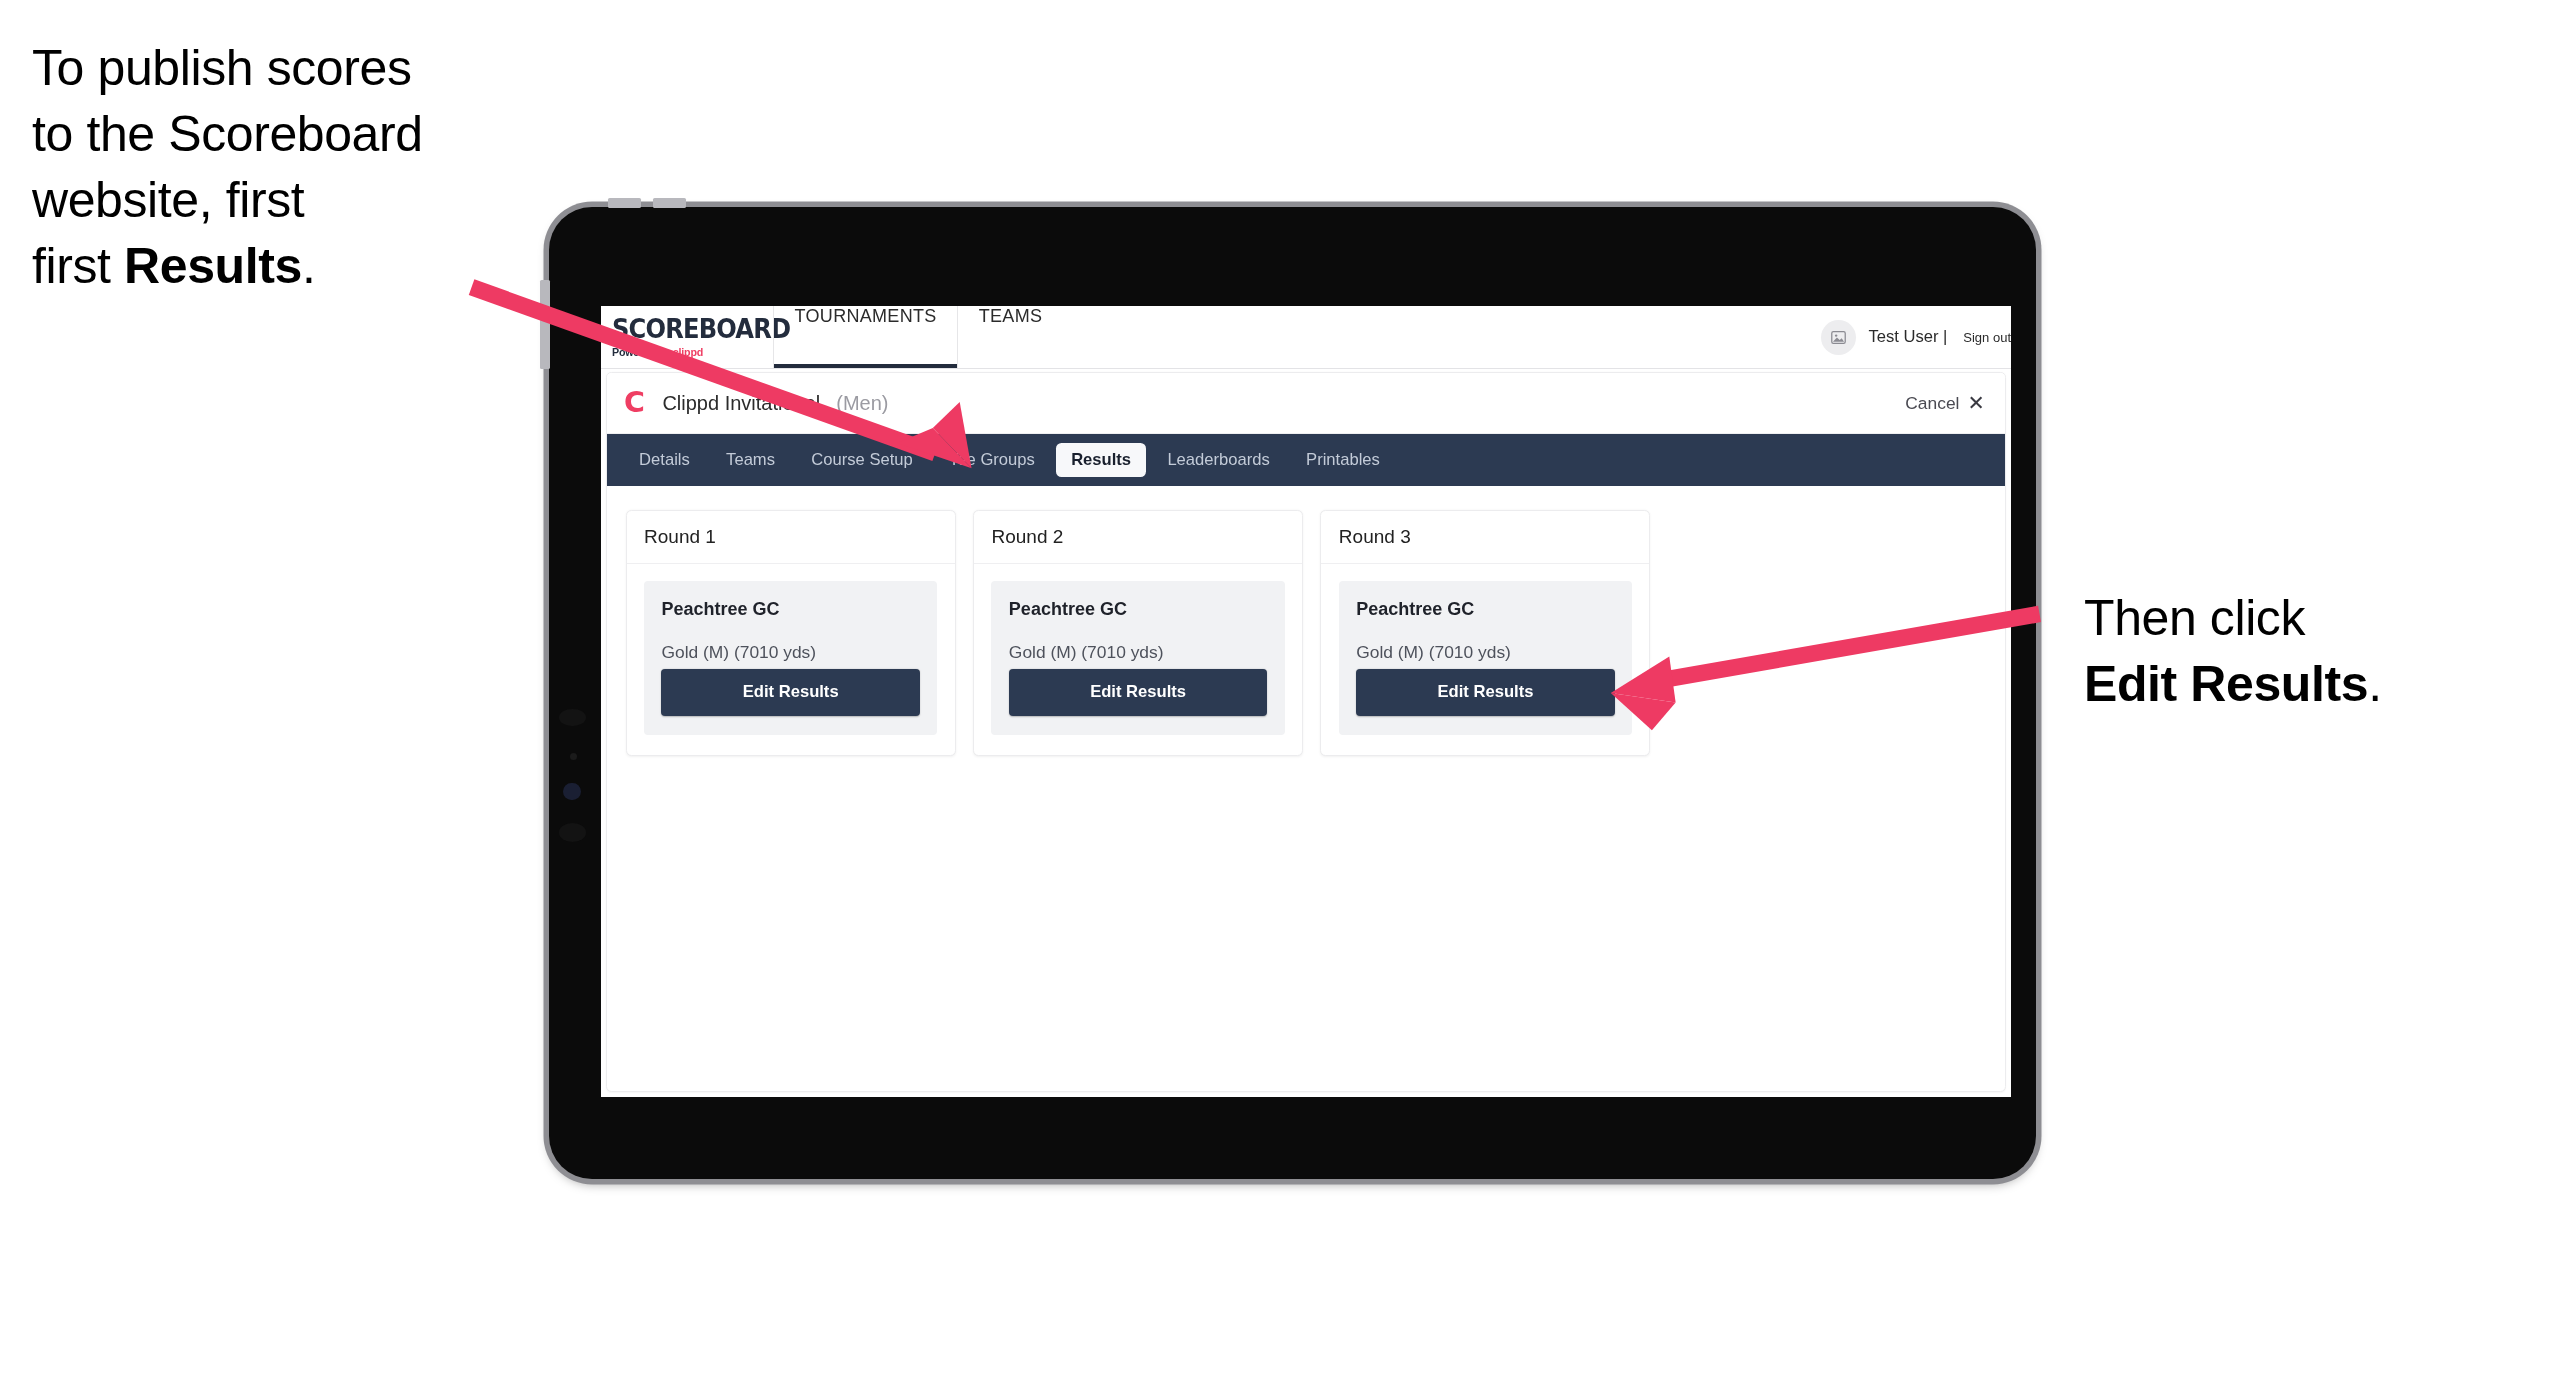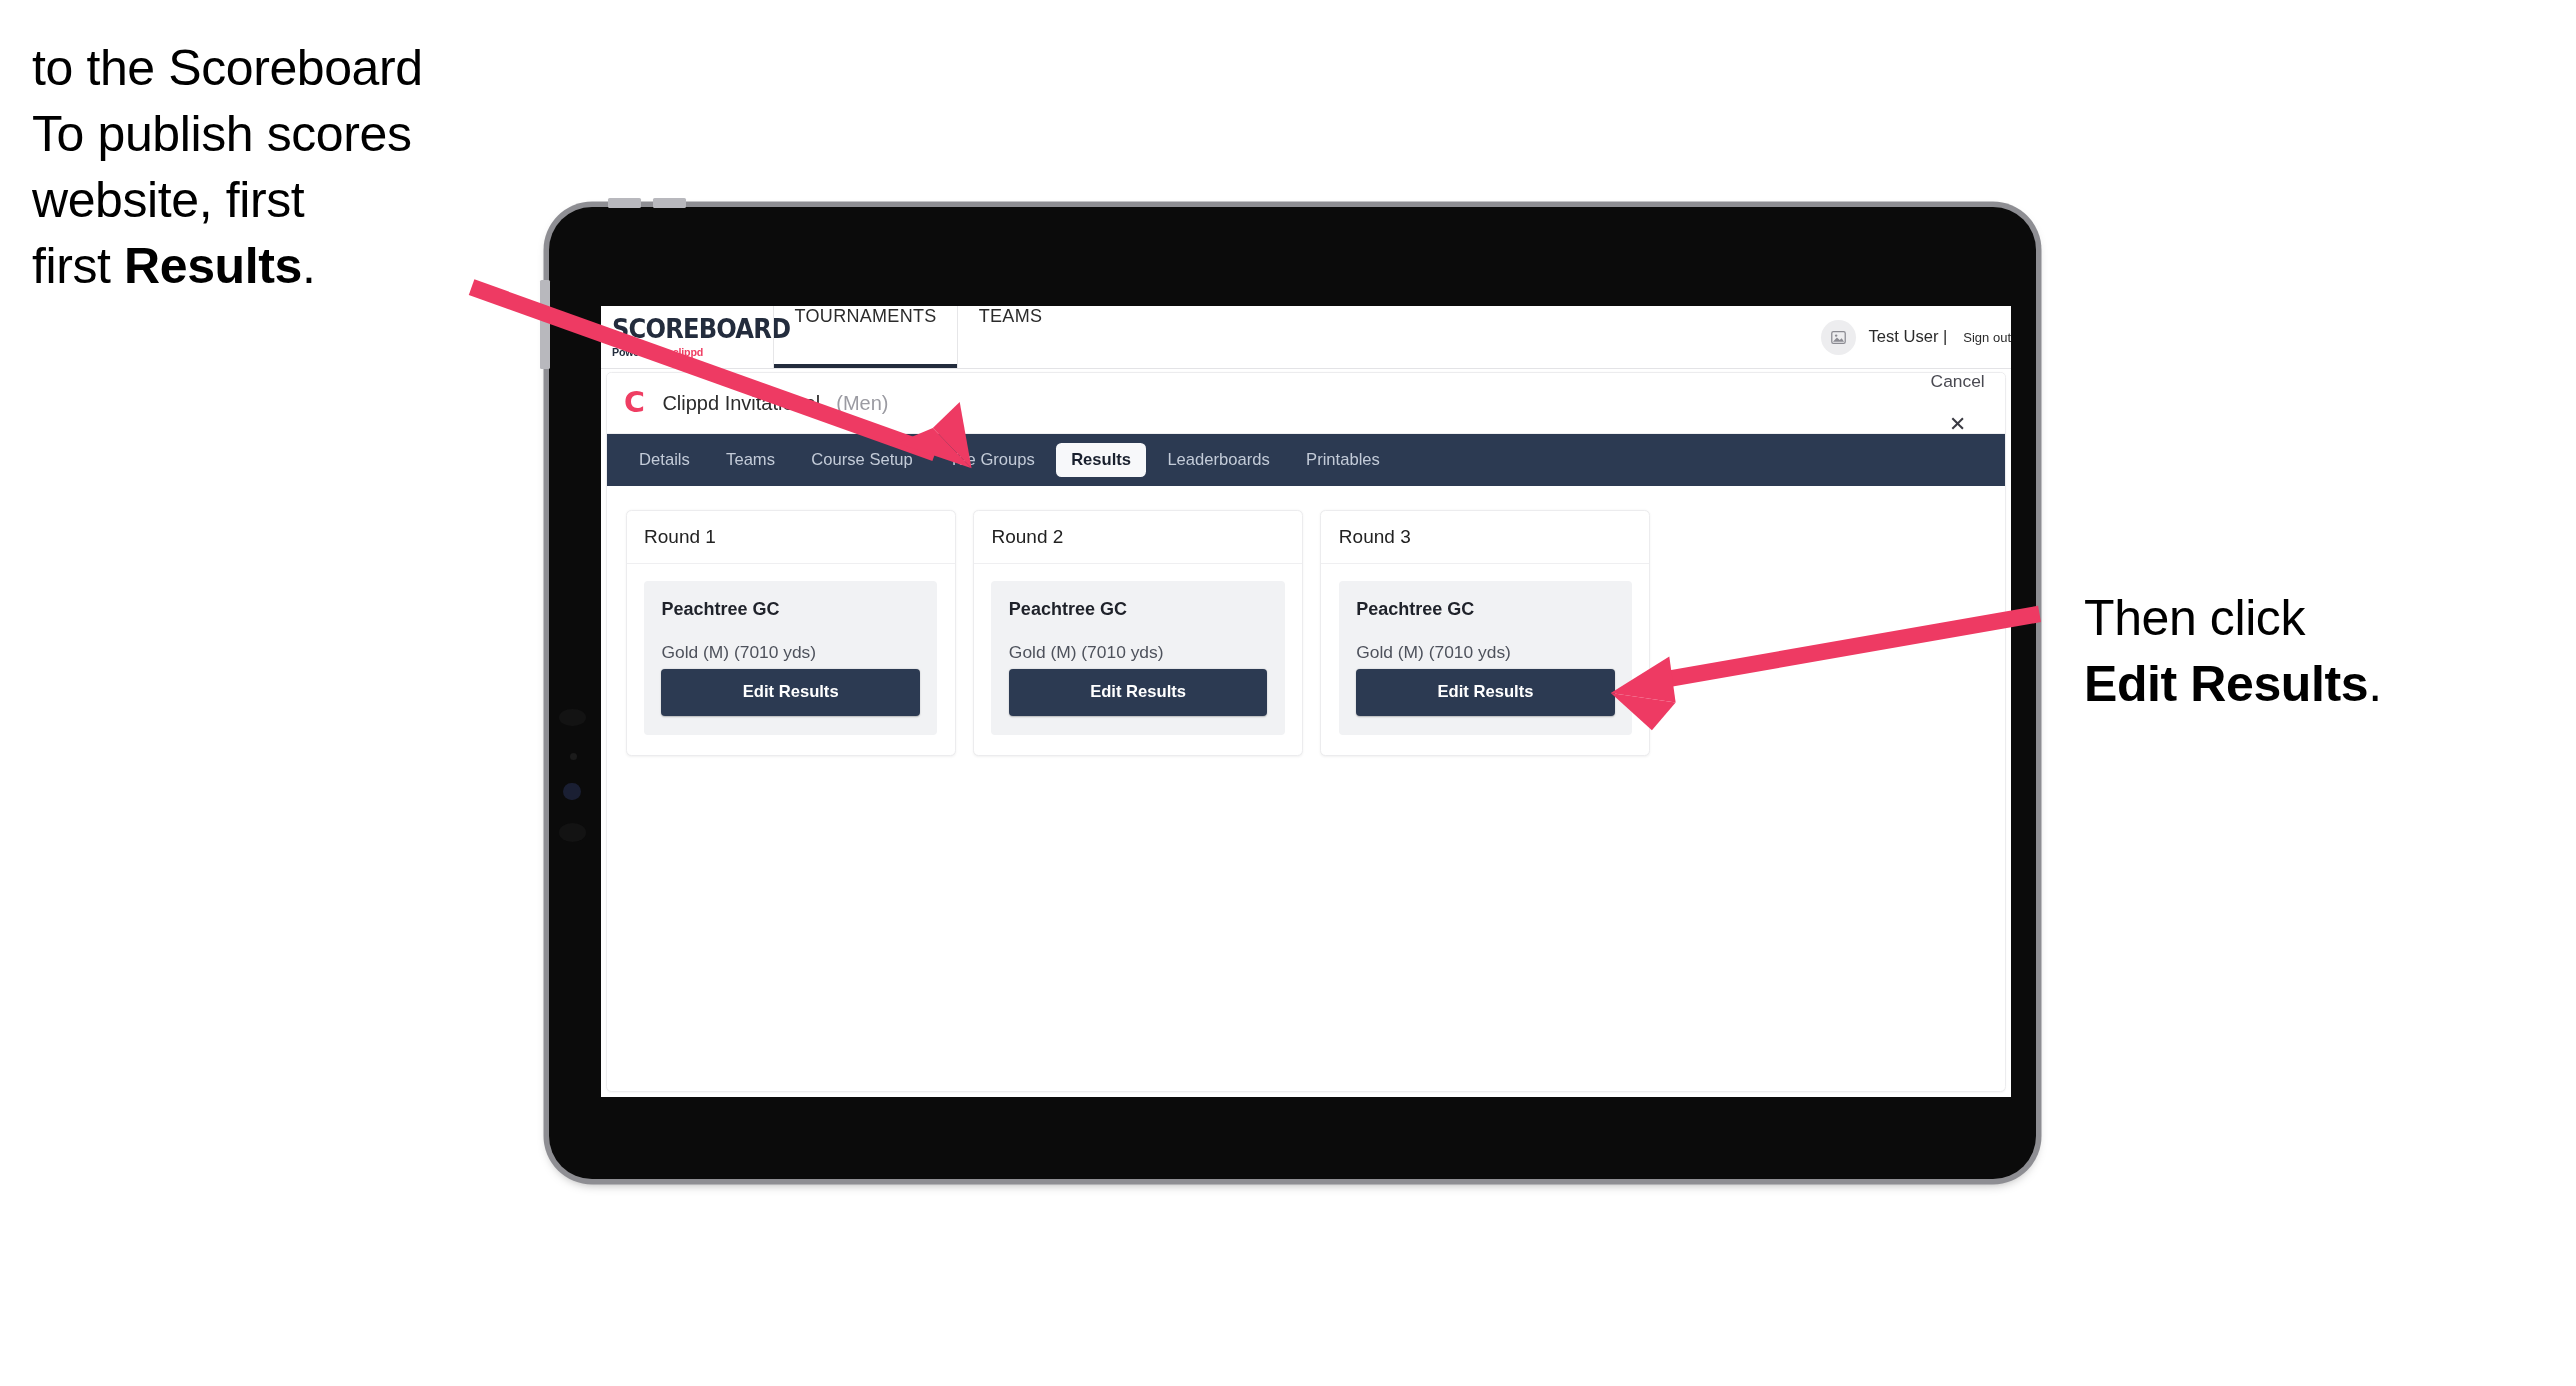--- a/index.html
+++ b/index.html
@@ -192,24 +192,23 @@
     color: #ef3e63;
     line-height: 1;
     margin-right: 17.4px;
   }
   #crumb-title { font-size: 20px; color: #2c2c2c; }
   #crumb-sub { font-size: 20px; color: #9b9ba2; margin-left: 16px; }
   #crumb-spacer { flex: 1; }
   #cancel-btn {
     display: flex;
     align-items: center;
-    gap: 22px;
+    gap: 8px;
     font-size: 17.4px;
     color: #4a4a52;
-    flex-direction: column;
   }
   #cancel-x { font-size: 20.6px; line-height: 1; color: #3a3a42; }
 
   
   #tabstrip {
     height: 52px;
     background: #2c3a52;
     display: flex;
     align-items: center;
     padding-left: 17.4px;
@@ -279,22 +278,22 @@
     font-size: 16.6px;
     font-weight: bold;
     font-family: "Liberation Sans", sans-serif;
     box-shadow: 0 0.8px 1.6px rgba(0,0,0,0.25);
   }
 </style>
 </head>
 <body>
 
 <div class="annot" id="annot-left">
+  <div>To publish scores</div>
   <div>to the Scoreboard</div>
-  <div>To publish scores</div>
   <div>website, first</div>
   <div><span>first </span><b>Results</b><span>.</span></div>
 </div>
 
 <div class="annot" id="annot-right">
   <div>Then click</div>
   <div><b>Edit Results</b><span>.</span></div>
 </div>
 
 <div id="tablet">

